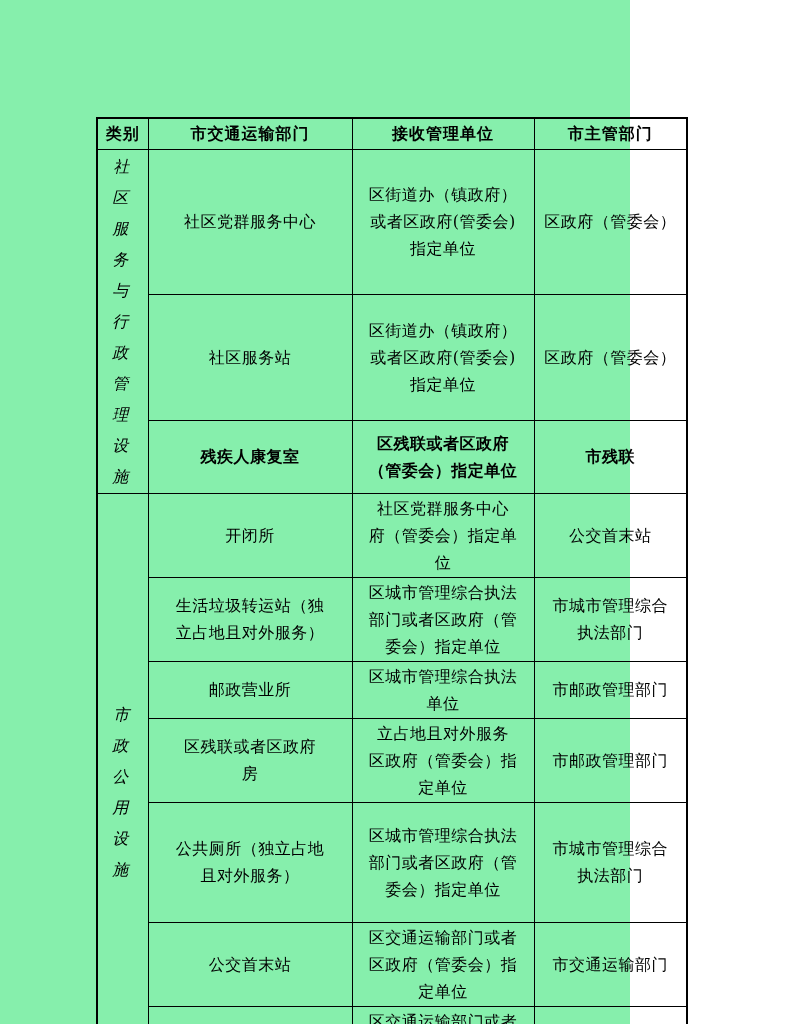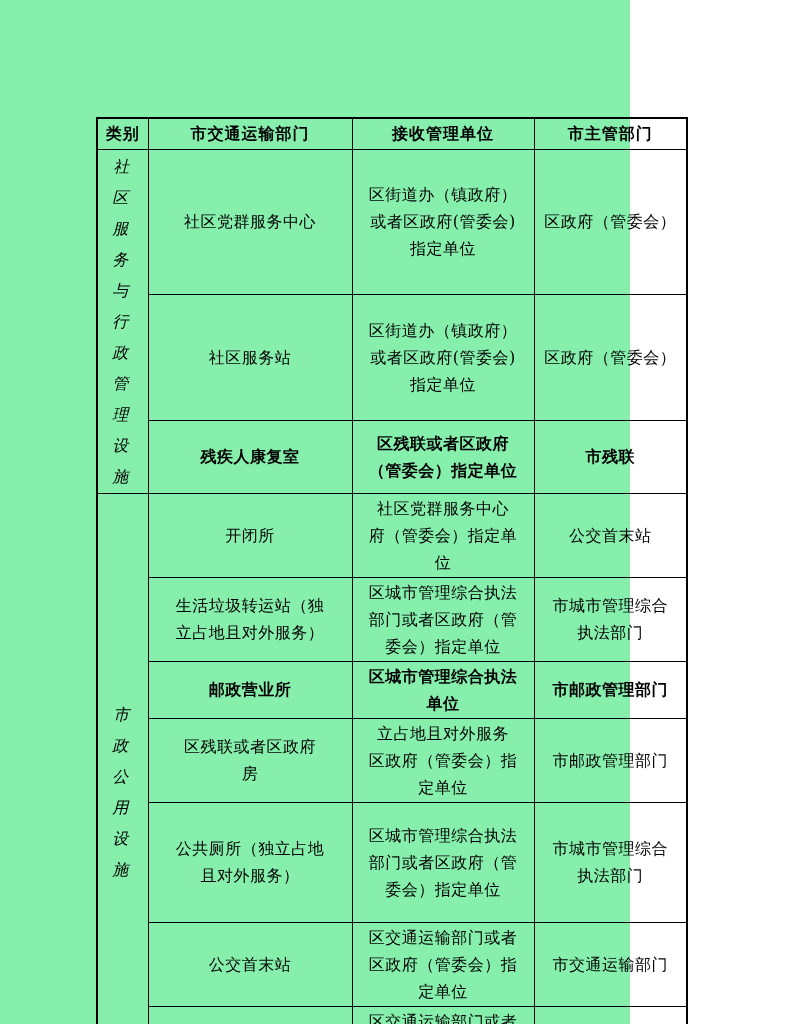--- a/index.html
+++ b/index.html
@@ -24,21 +24,21 @@
     padding:1px 4px;white-space:pre-line;overflow:hidden;
   }
   table.facilities{border:2px solid #000;}
   table.facilities th{font-weight:bold;letter-spacing:1px;}
   tr.rh{height:31px;}
   tr.r1{height:114px;}
   tr.r2{height:99px;}
   tr.r3{height:53px;font-weight:bold;}
   tr.r4{height:81px;}
   tr.r5{height:83px;}
-  tr.r6{height:52px;font-weight:bold;}
+  tr.r6{height:52px;}
   tr.r7{height:83px;}
   tr.r8{height:120px;}
   tr.r9{height:80px;}
   tr.r10{height:79px;}
   td.cat{
     line-height:31px;letter-spacing:5px;padding-left:2px;padding-right:2px;
     text-indent:2px;
     font-style:italic;
   }
   td.cat-top{vertical-align:top;padding-top:2px;}

